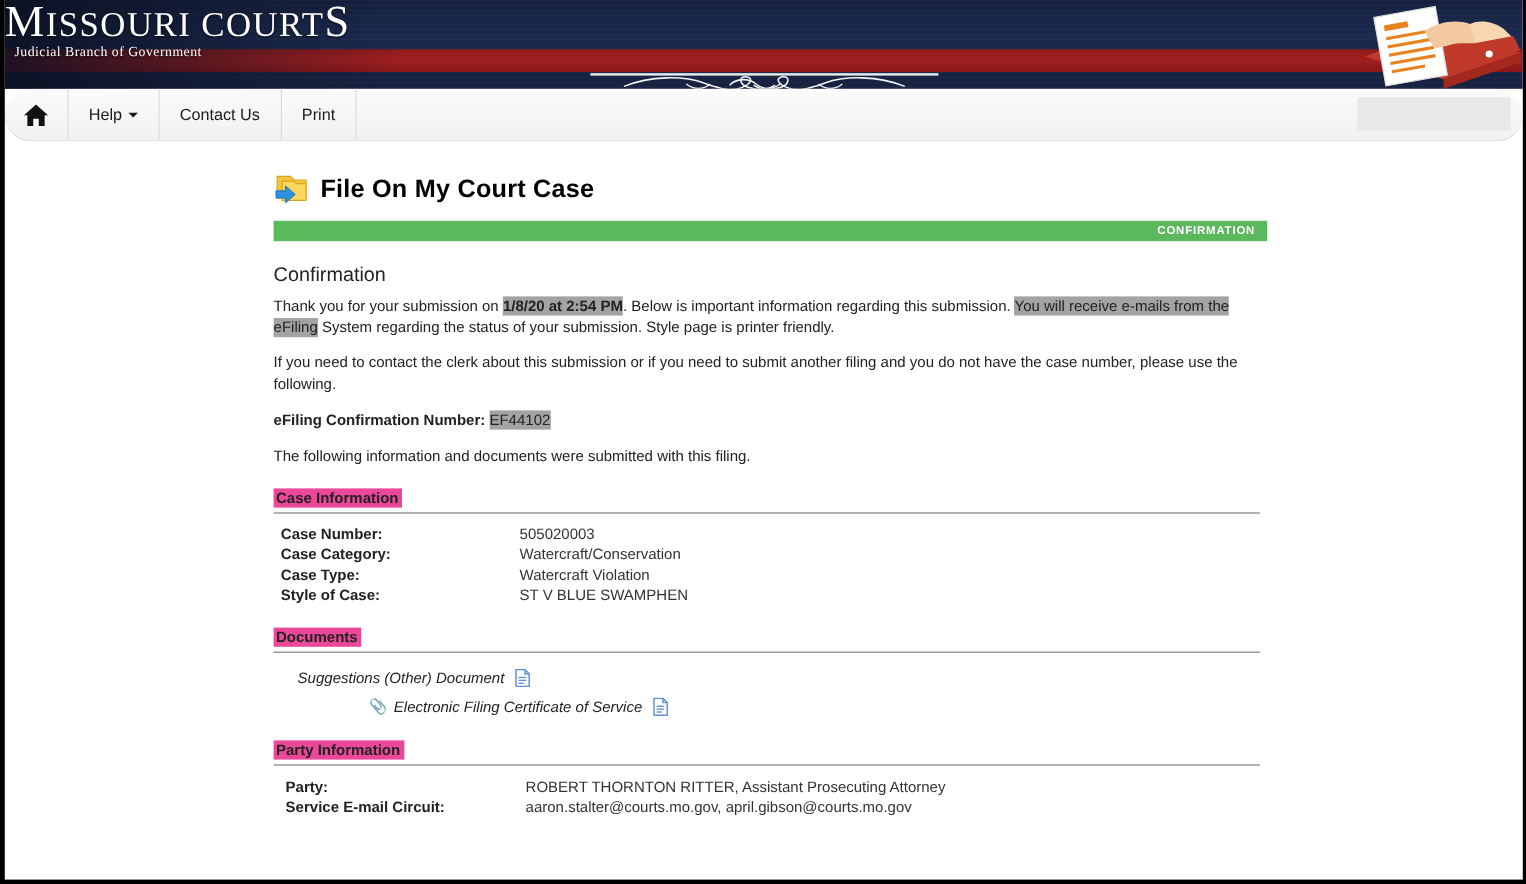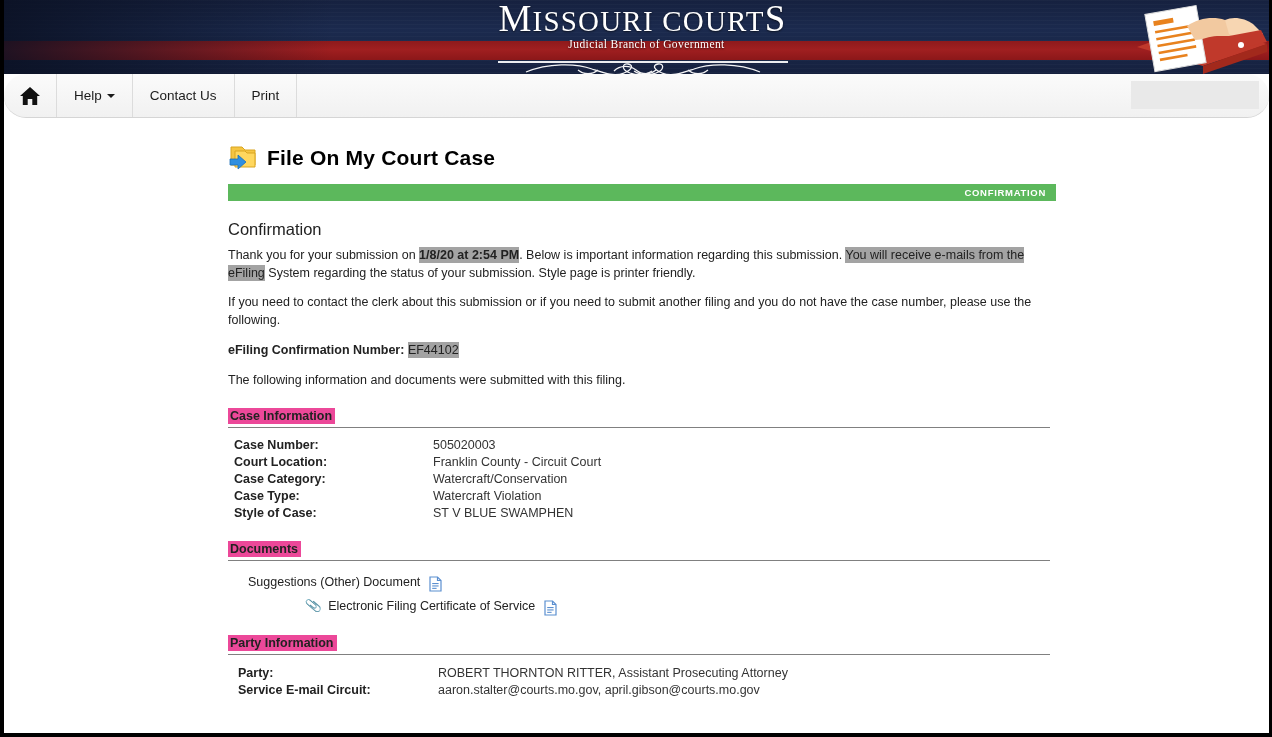--- a/index.html
+++ b/index.html
@@ -53,23 +53,21 @@
     left: 0; top: 0;
     width: 330px; height: 74px;
     background: linear-gradient(to right, rgba(10,16,34,0.85), rgba(10,16,34,0));
     pointer-events: none;
   }
 
   
   .logo-wrap {
     position: absolute;
     left: 0; right: 0; top: 4px;
-    text-align: center;
     z-index: 3;
-    padding-left: 12px;
   }
   .logo-title {
     color: #ffffff;
     font-family: "Liberation Serif", serif;
     font-size: 29px;
     letter-spacing: 1.2px;
     line-height: 30px;
     white-space: nowrap;
     text-shadow: 0 1px 2px rgba(0,0,0,0.6);
     position: relative;
@@ -247,26 +245,27 @@
   }
   .field-value { color: #333333; }
 
   .fields.party { margin-top: 10px; margin-left: 10px; }
   .fields.party .field-label { width: 200px; }
 
   
   .doc-list { margin-top: 11px; }
   .doc-row {
     display: flex;
-    align-items: flex-end;
+    align-items: center;
     font-size: 12.5px;
     color: #222222;
     line-height: 20px;
     margin-left: 20px;
     margin-bottom: 4px;
+    font-style: italic;
   }
   .doc-row.nested { margin-left: 78px; }
   .doc-label { margin-right: 9px; }
   .doc-icon { cursor: pointer; display: inline-flex; }
   .clip {
     color: #8a8a8a;
     font-size: 13px;
     margin-right: 6px;
     transform: rotate(-8deg);
     display: inline-block;
@@ -370,24 +369,20 @@
 
       <div class="sec">
         <span class="sec-title">Case Information</span>
         <div class="sec-rule"></div>
         <div class="fields">
           <div class="field-row">
             <div class="field-label">Case Number:</div>
             <div class="field-value">505020003</div>
           </div>
           <div class="field-row">
-            <div class="field-label">Court Location:</div>
-            <div class="field-value">Franklin County - Circuit Court</div>
-          </div>
-          <div class="field-row">
             <div class="field-label">Case Category:</div>
             <div class="field-value">Watercraft/Conservation</div>
           </div>
           <div class="field-row">
             <div class="field-label">Case Type:</div>
             <div class="field-value">Watercraft Violation</div>
           </div>
           <div class="field-row">
             <div class="field-label">Style of Case:</div>
             <div class="field-value">ST V BLUE SWAMPHEN</div>

